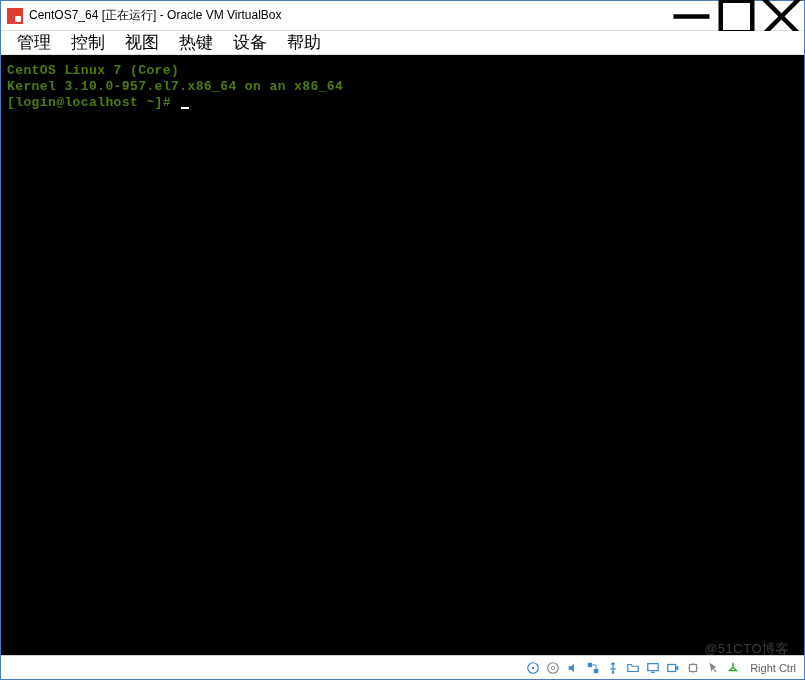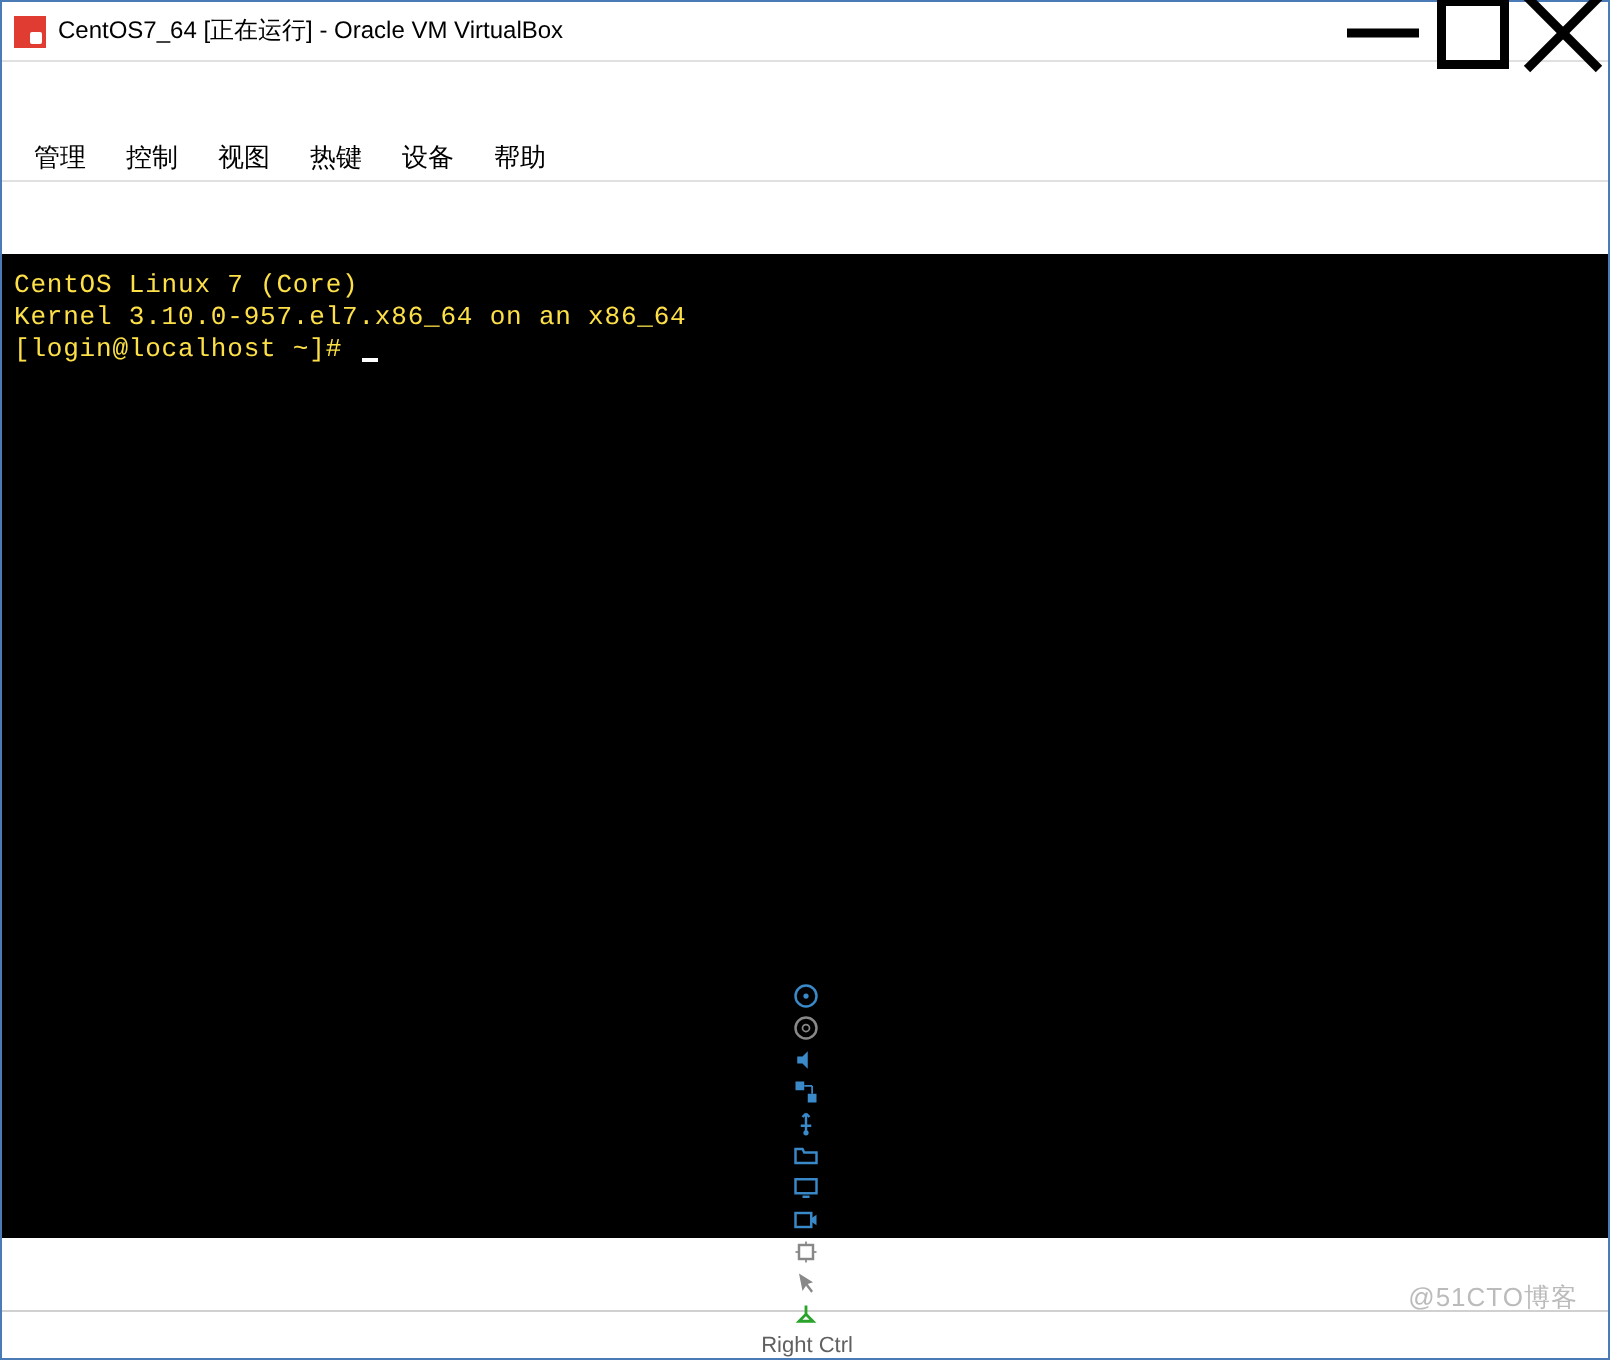--- a/index.html
+++ b/index.html
@@ -15,21 +15,20 @@
       overflow: hidden;
       position: relative;
     }
     .window {
       width: 805px;
       height: 680px;
       background: #ffffff;
       border: 1px solid #4a7bb7;
       display: flex;
       flex-direction: column;
-      gap: 36px;
     }
     .titlebar {
       height: 30px;
       background: #ffffff;
       display: flex;
       align-items: center;
       padding-left: 6px;
       border-bottom: 1px solid #e0e0e0;
     }
     .app-icon {
@@ -73,35 +72,35 @@
       height: 24px;
       background: #ffffff;
       display: flex;
       align-items: center;
       padding-left: 6px;
       gap: 0;
       border-bottom: 1px solid #e0e0e0;
     }
     .menu-item {
       padding: 2px 10px;
-      font-size: 13px;
+      font-size: 17px;
       color: #000;
       cursor: pointer;
     }
     .terminal {
       flex: 1;
       background: #000000;
-      color: #fde047;
+      color: #4d7c0f;
       font-family: "Consolas", "Courier New", monospace;
       font-size: 13px;
       line-height: 16px;
       padding: 8px 6px;
       white-space: pre;
       letter-spacing: 0.4px;
-      font-weight: normal;
+      font-weight: bold;
     }
     .terminal .line {
       display: block;
     }
     .cursor {
       display: inline-block;
       width: 8px;
       height: 2px;
       background: #ffffff;
       vertical-align: bottom;
@@ -110,21 +109,20 @@
     }
     .statusbar {
       height: 24px;
       background: #ffffff;
       border-top: 1px solid #d0d0d0;
       display: flex;
       align-items: center;
       justify-content: flex-end;
       padding: 0 4px;
       gap: 2px;
-      flex-direction: column;
     }
     .status-icon {
       width: 18px;
       height: 18px;
       border-radius: 2px;
       display: flex;
       align-items: center;
       justify-content: center;
       cursor: pointer;
     }

